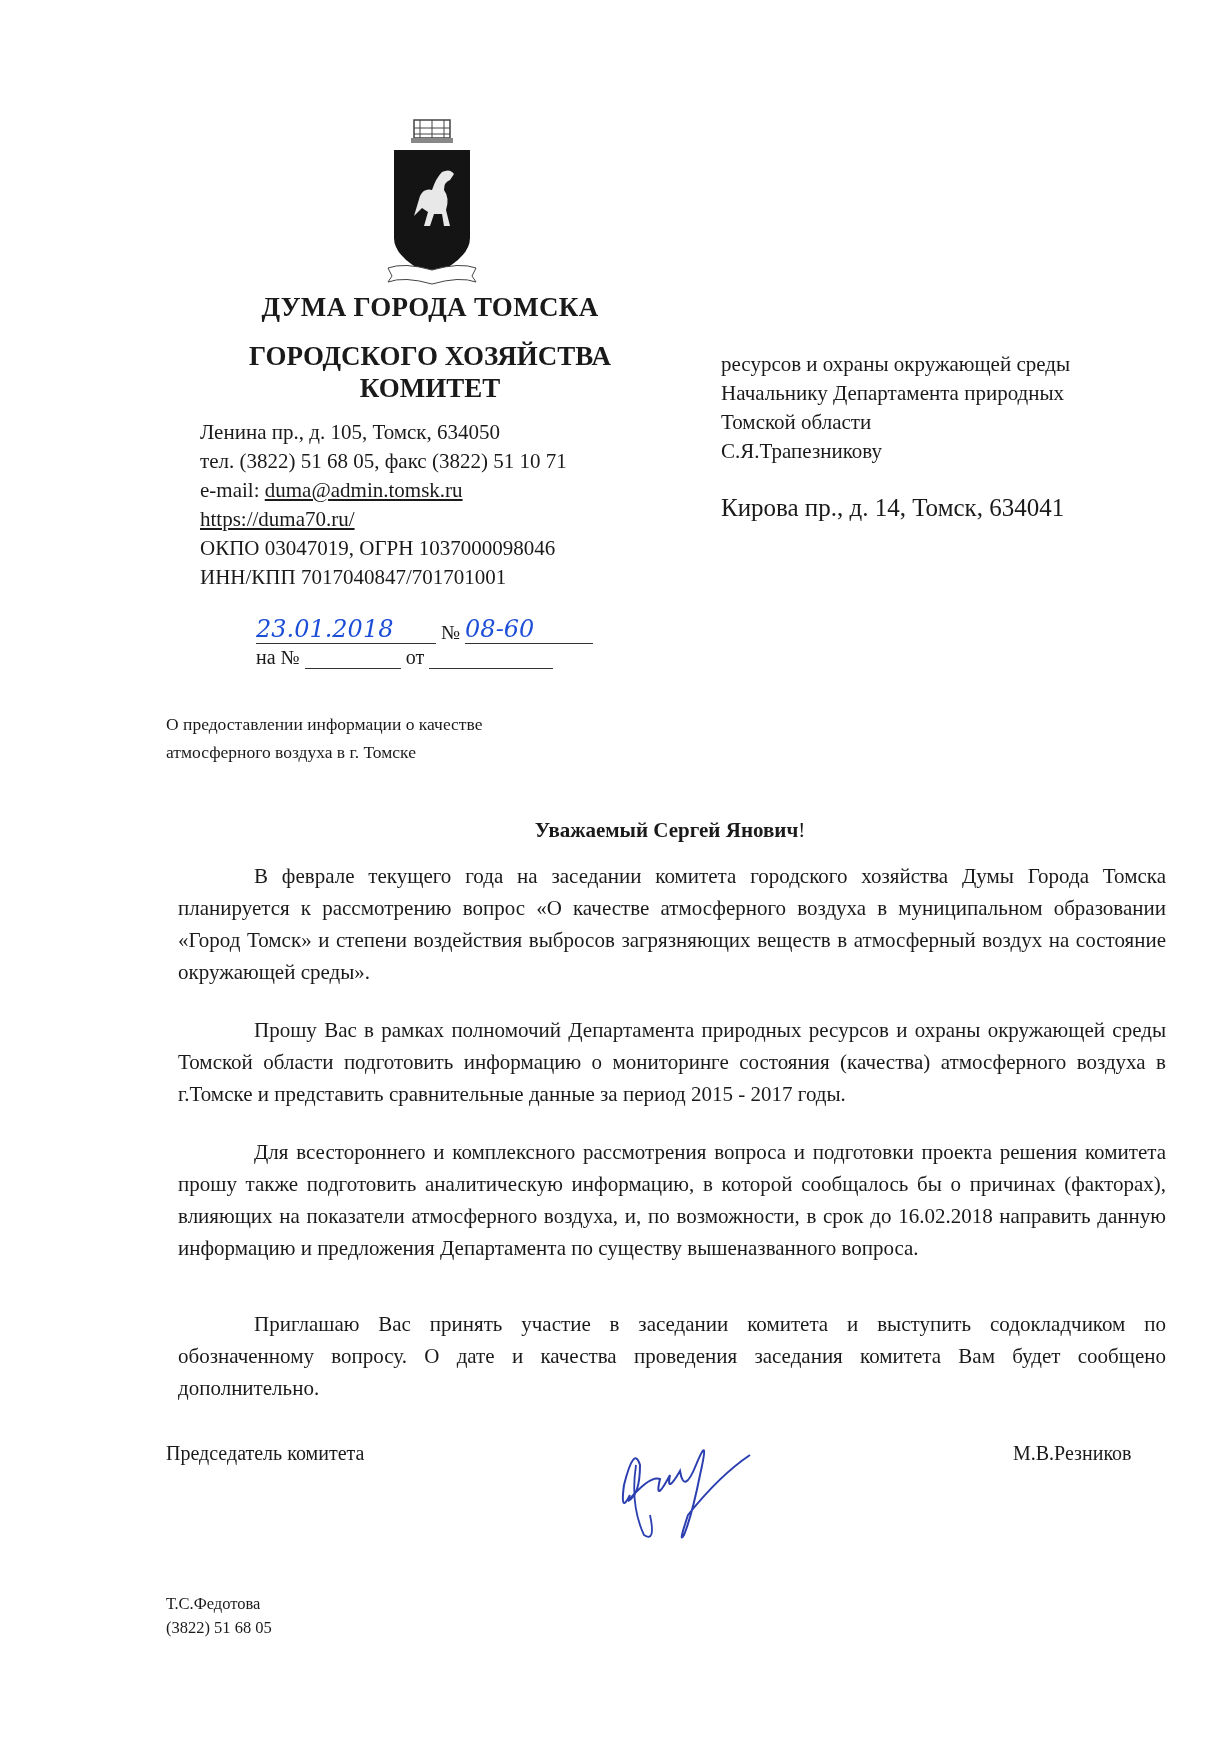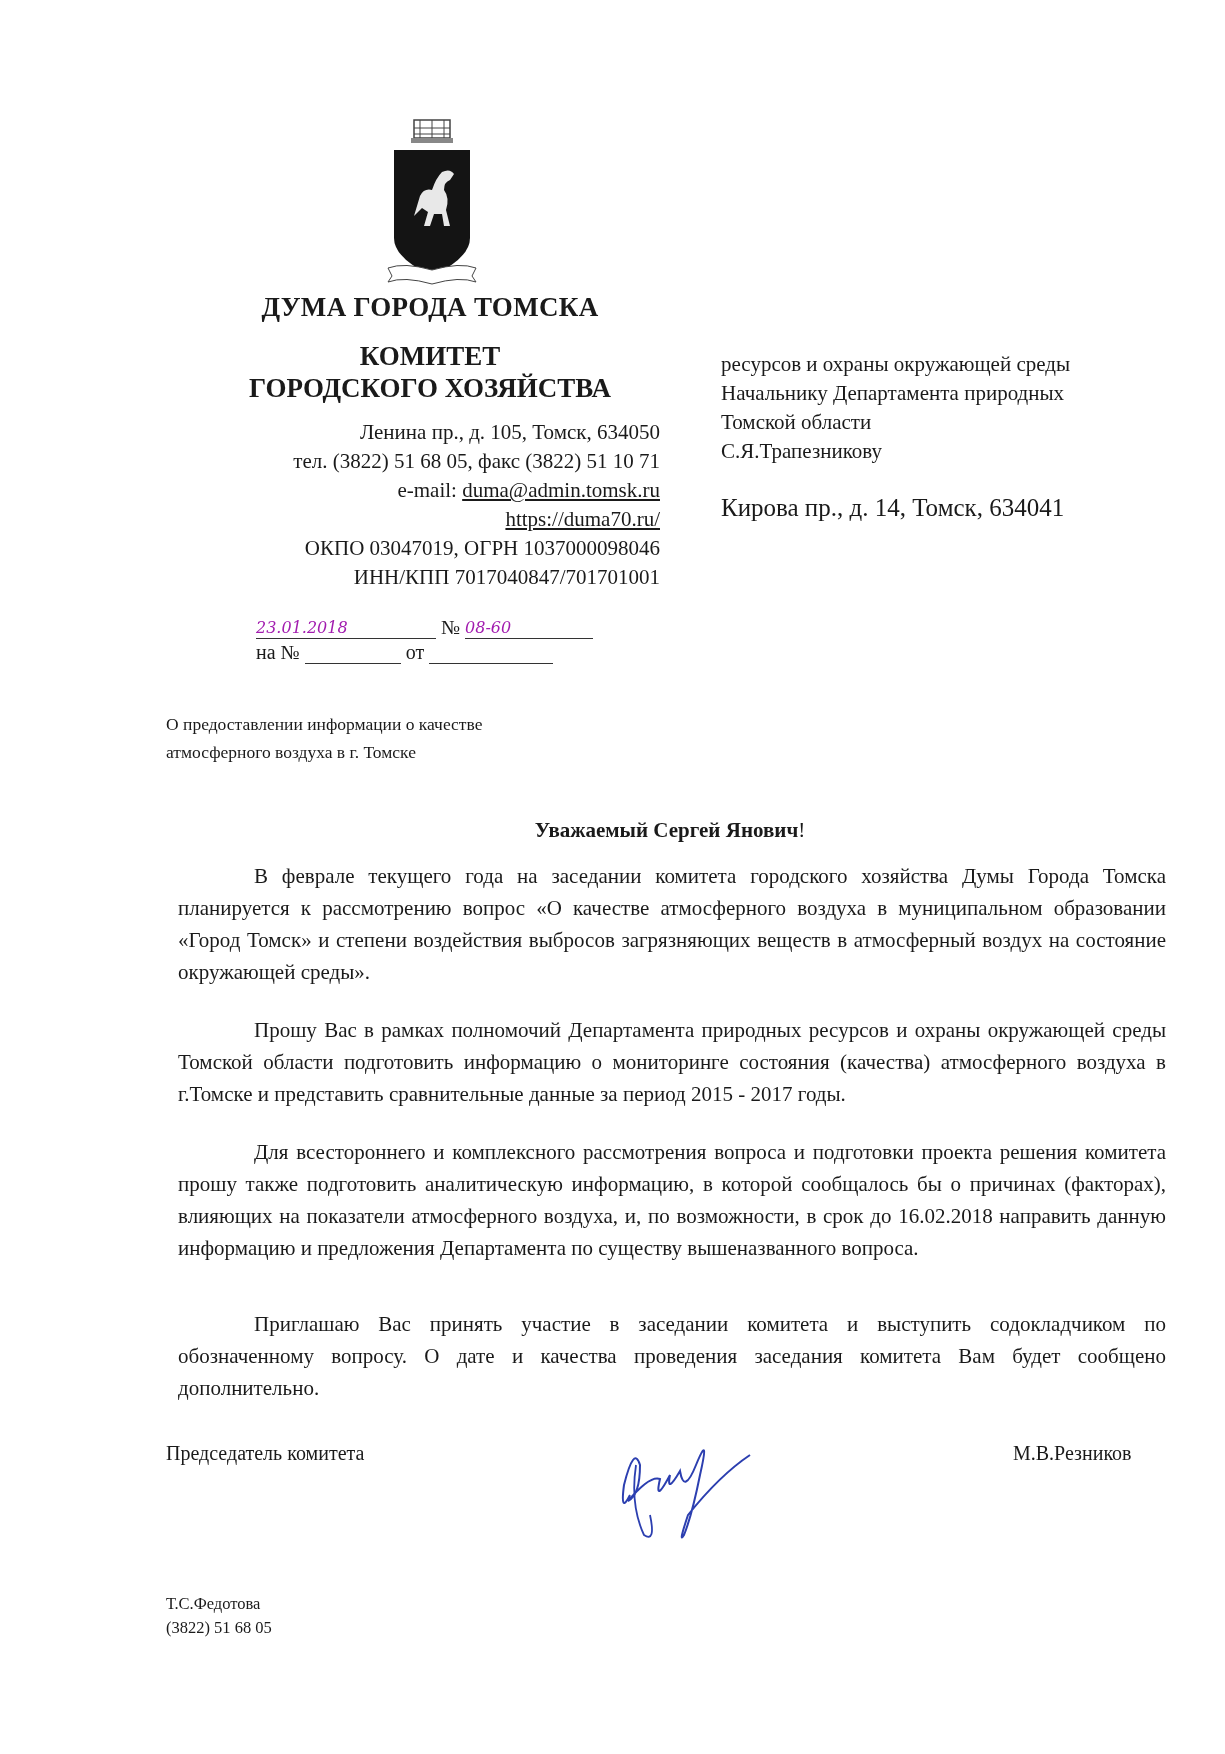--- a/index.html
+++ b/index.html
@@ -3,26 +3,26 @@
 <meta charset="utf-8">
 <style>
   html, body { margin: 0; padding: 0; background: #ffffff; }
   body { width: 1225px; height: 1754px; position: relative; overflow: hidden;
          font-family: "Liberation Serif", "DejaVu Serif", serif; color: #1a1a1a; }
   .abs { position: absolute; }
   .emblem { left: 384px; top: 118px; width: 96px; height: 168px; }
   .org { left: 200px; width: 460px; text-align: center; font-weight: bold; }
   .org-duma { top: 292px; font-size: 27px; letter-spacing: 0.3px; }
   .org-committee { top: 340px; font-size: 27px; line-height: 32px; }
-  .contacts { left: 200px; top: 418px; width: 460px; text-align: right; font-size: 21px; line-height: 29px; }
+  .contacts { left: 200px; top: 418px; width: 460px; text-align: left; font-size: 21px; line-height: 29px; }
   .contacts .u { text-decoration: underline; }
   .recipient { left: 721px; top: 350px; width: 460px; font-size: 21px; line-height: 29px; }
   .recipient-addr { left: 721px; top: 494px; font-size: 25px; }
   .regline { left: 256px; top: 615px; font-size: 20px; }
-  .hand { font-family: "DejaVu Serif", serif; font-style: italic; color: #a21caf; font-size: 16px; margin-top: 10px; }
+  .hand { font-family: "DejaVu Serif", serif; font-style: italic; color: #1d4ed8; font-size: 24px; margin-top: 10px; }
   .blank { display: inline-block; border-bottom: 1px solid #333; vertical-align: bottom; }
   .subject { left: 166px; top: 710px; width: 460px; font-size: 17.5px; line-height: 28px; }
   .greeting { left: 160px; top: 818px; width: 1020px; text-align: center; font-size: 21px; font-weight: bold; }
   .greeting .excl { font-weight: normal; }
   .body-text { left: 166px; width: 1012px; font-size: 21px; line-height: 32px; text-align: justify; }
   .body-text p { margin: 12px; text-indent: 76px; }
   .p1 { top: 848px; } .p2 { top: 1002px; } .p3 { top: 1124px; } .p4 { top: 1296px; }
   .p4 { font-family: "Liberation Sans Narrow", "Liberation Serif", serif; }
   .sign-title { left: 166px; top: 1442px; font-size: 20px; }
   .sign-name { left: 1013px; top: 1442px; font-size: 20px; }
@@ -38,22 +38,22 @@
     <path d="M30 10 H66 M36 2 V20 M48 2 V20 M60 2 V20 M30 16 H66" stroke="#444" stroke-width="1"></path>
     <rect x="27" y="20" width="42" height="5" fill="#888"></rect>
   </g>
   <path d="M10 32 H86 V120 Q86 140 48 158 Q10 140 10 120 Z" fill="#141414"></path>
   <path d="M30 98 L36 78 Q40 70 48 72 Q52 60 58 54 Q66 50 70 56 L66 62 Q60 64 60 72 Q66 80 62 92 L66 108 L60 108 L58 96 L50 96 L46 108 L40 108 L44 94 L38 90 Z" fill="#e8e8e8"></path>
   <path d="M4 150 Q20 144 48 152 Q76 144 92 150 L88 158 L92 164 Q76 158 48 166 Q20 158 4 164 L8 158 Z" fill="#fff" stroke="#444" stroke-width="1"></path>
 </svg>
 
 <div class="abs org org-duma">ДУМА ГОРОДА ТОМСКА</div>
 <div class="abs org org-committee">
+  <div>ГОРОДСКОГО ХОЗЯЙСТВА</div>
   <div>КОМИТЕТ</div>
-  <div>ГОРОДСКОГО ХОЗЯЙСТВА</div>
 </div>
 
 <div class="abs contacts">
   <div>Ленина пр., д. 105, Томск, 634050</div>
   <div>тел. (3822) 51 68 05, факс (3822) 51 10 71</div>
   <div>
     <span>e-mail: </span><span class="u">duma@admin.tomsk.ru</span>
   </div>
   <div><span class="u">https://duma70.ru/</span></div>
   <div>ОКПО 03047019, ОГРН 1037000098046</div>

